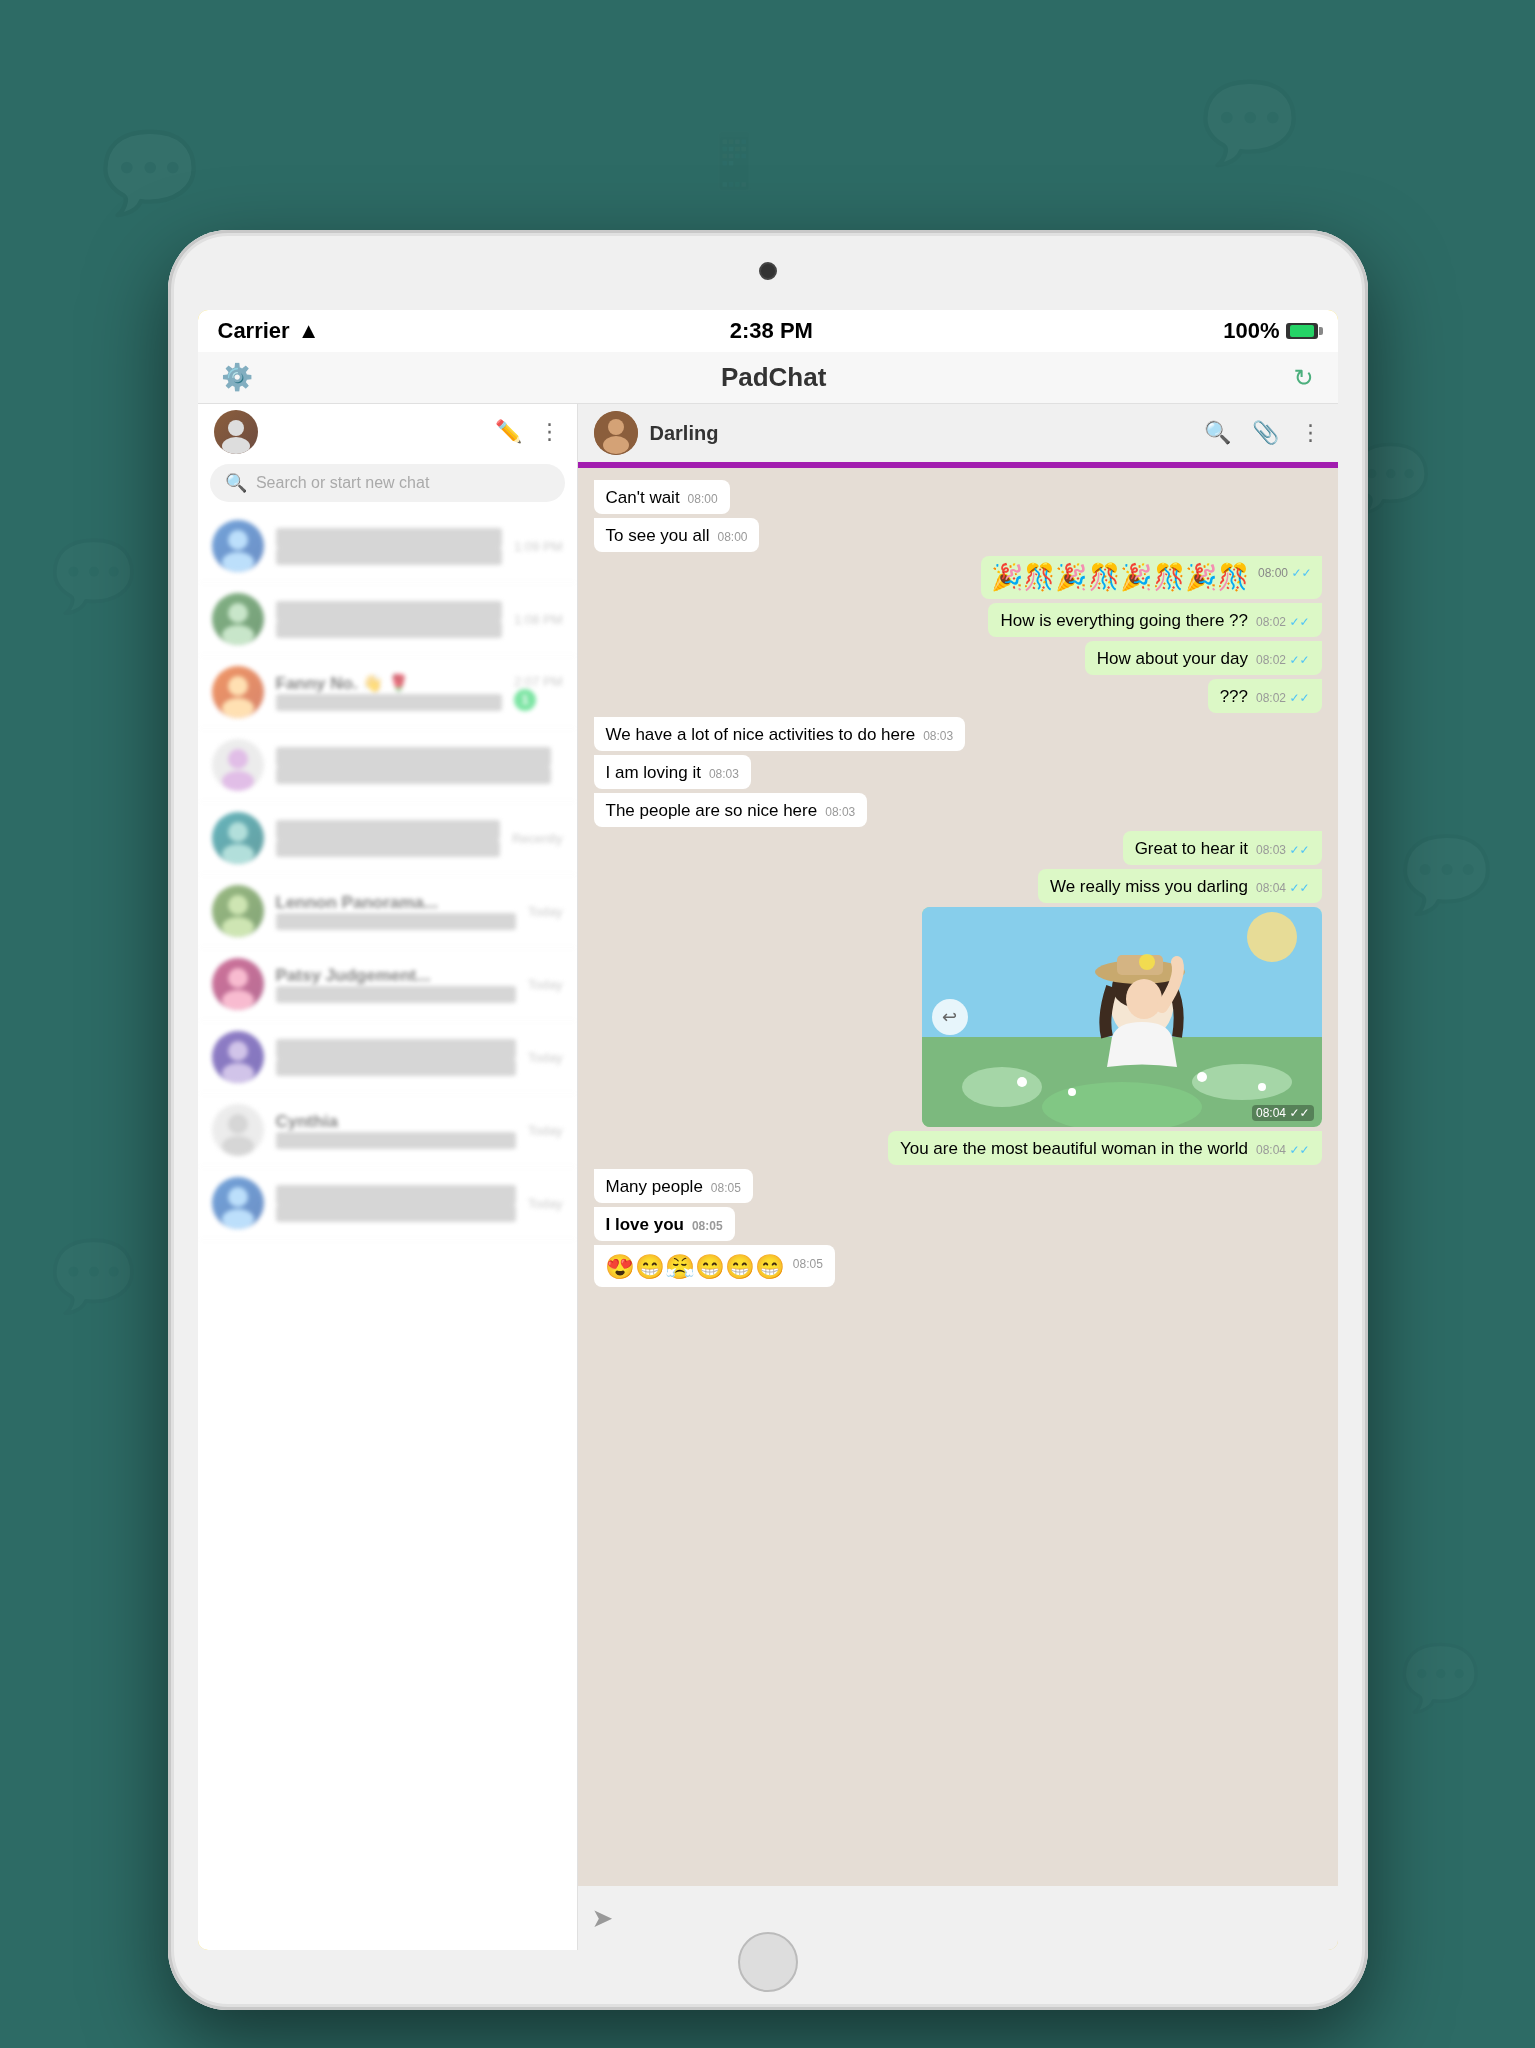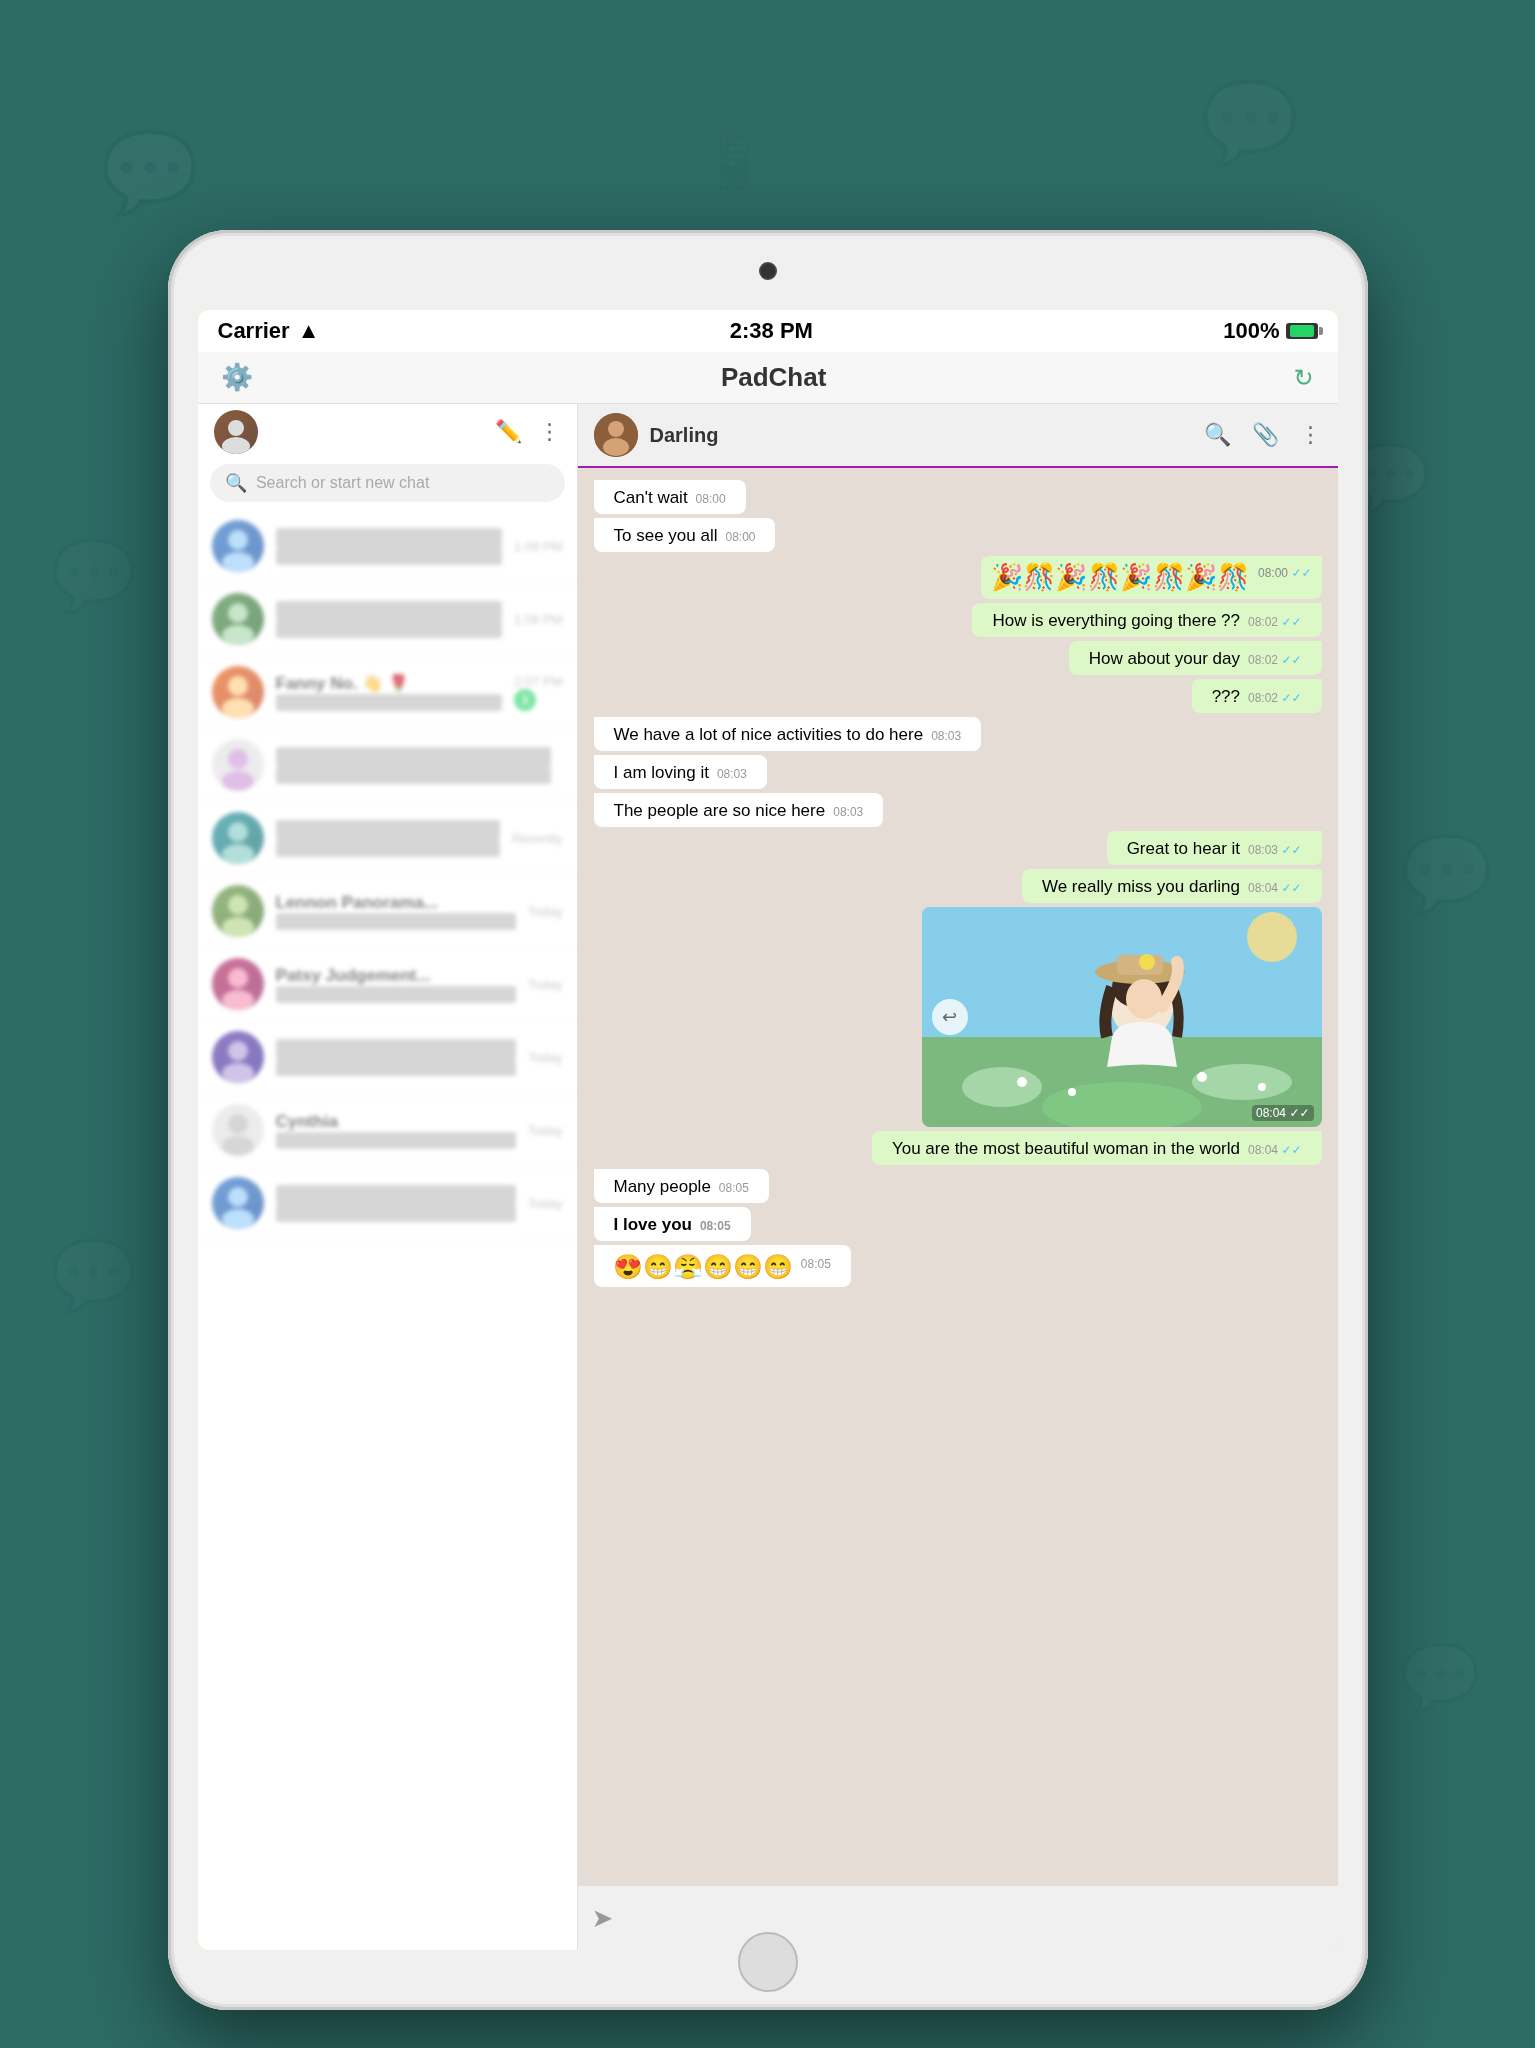--- a/index.html
+++ b/index.html
@@ -196,21 +196,21 @@
       display: flex;
       flex-direction: column;
       background: #e5ddd5;
     }
 
     .chat-header {
       display: flex;
       align-items: center;
       padding: 10px 16px;
       background: #f0f0f0;
-      border-bottom: 2px solid #a21caf;
+      border-bottom: 6px solid #a21caf;
       gap: 12px;
       height: 64px;
       flex-shrink: 0;
     }
 
     .chat-avatar {
       width: 44px;
       height: 44px;
       border-radius: 50%;
       background: #8b5e3c;
@@ -225,21 +225,21 @@
       flex: 1;
       overflow-y: auto;
       padding: 12px 16px;
       display: flex;
       flex-direction: column;
       gap: 4px;
     }
 
     .msg-bubble {
       max-width: 65%;
-      padding: 8px 20px 6px;
+      padding: 8px 12px 6px;
       border-radius: 8px;
       font-size: 17px;
       position: relative;
       word-wrap: break-word;
     }
 
     .msg-received {
       background: white;
       align-self: flex-start;
       border-top-left-radius: 0;

